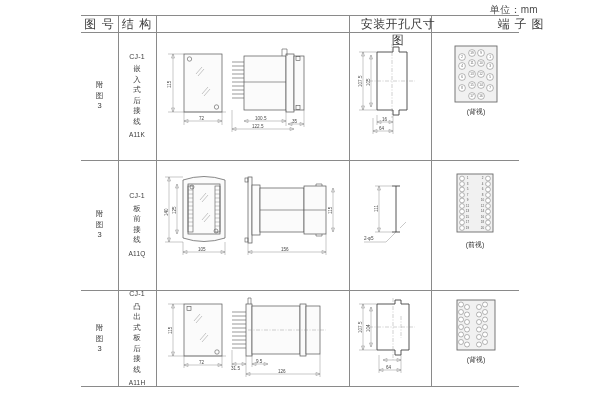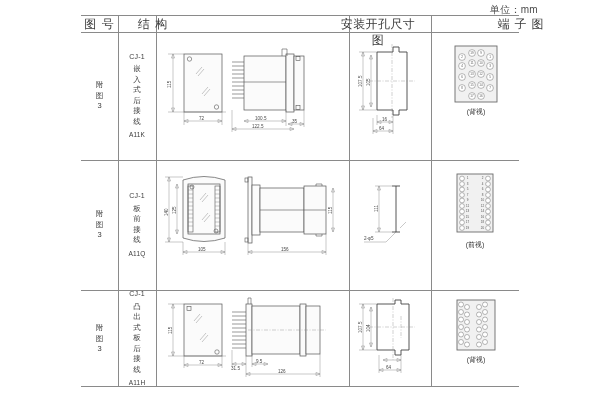--- a/index.html
+++ b/index.html
@@ -32,23 +32,23 @@
   .v3{left:268px;}  
   .v4{left:350px;}  
   .hline{position:absolute;left:0;right:0;height:1px;background:#8a8a8a;}
 
   .hdr{position:absolute;left:0;right:0;top:0;height:16px;}
   .hdr-cell{
     position:absolute;top:0;height:16px;line-height:16px;
     text-align:center;font-size:12px;letter-spacing:1.6px;color:#3a3a3a;
   }
   .hc1{left:0;width:37px;letter-spacing:1px;}
-  .hc2{left:37px;width:38px;letter-spacing:1px;margin-left:16px;}
+  .hc2{left:37px;width:38px;letter-spacing:1px;}
   .hc3{left:75px;width:193px;letter-spacing:3.2px;}
-  .hc4{left:256px;width:82px;letter-spacing:.4px;}
+  .hc4{left:276px;width:82px;letter-spacing:.4px;}
   .hc5{left:350px;width:88px;letter-spacing:.8px;margin-left:46px;}
 
   
   .row{position:absolute;left:0;right:0;}
   .r1{top:16px;height:128px;}
   .r2{top:144px;height:130px;}
   .r3{top:274px;height:98px;}
 
   .cell{position:absolute;top:0;bottom:0;}
   .c-id{left:0;width:37px;}

